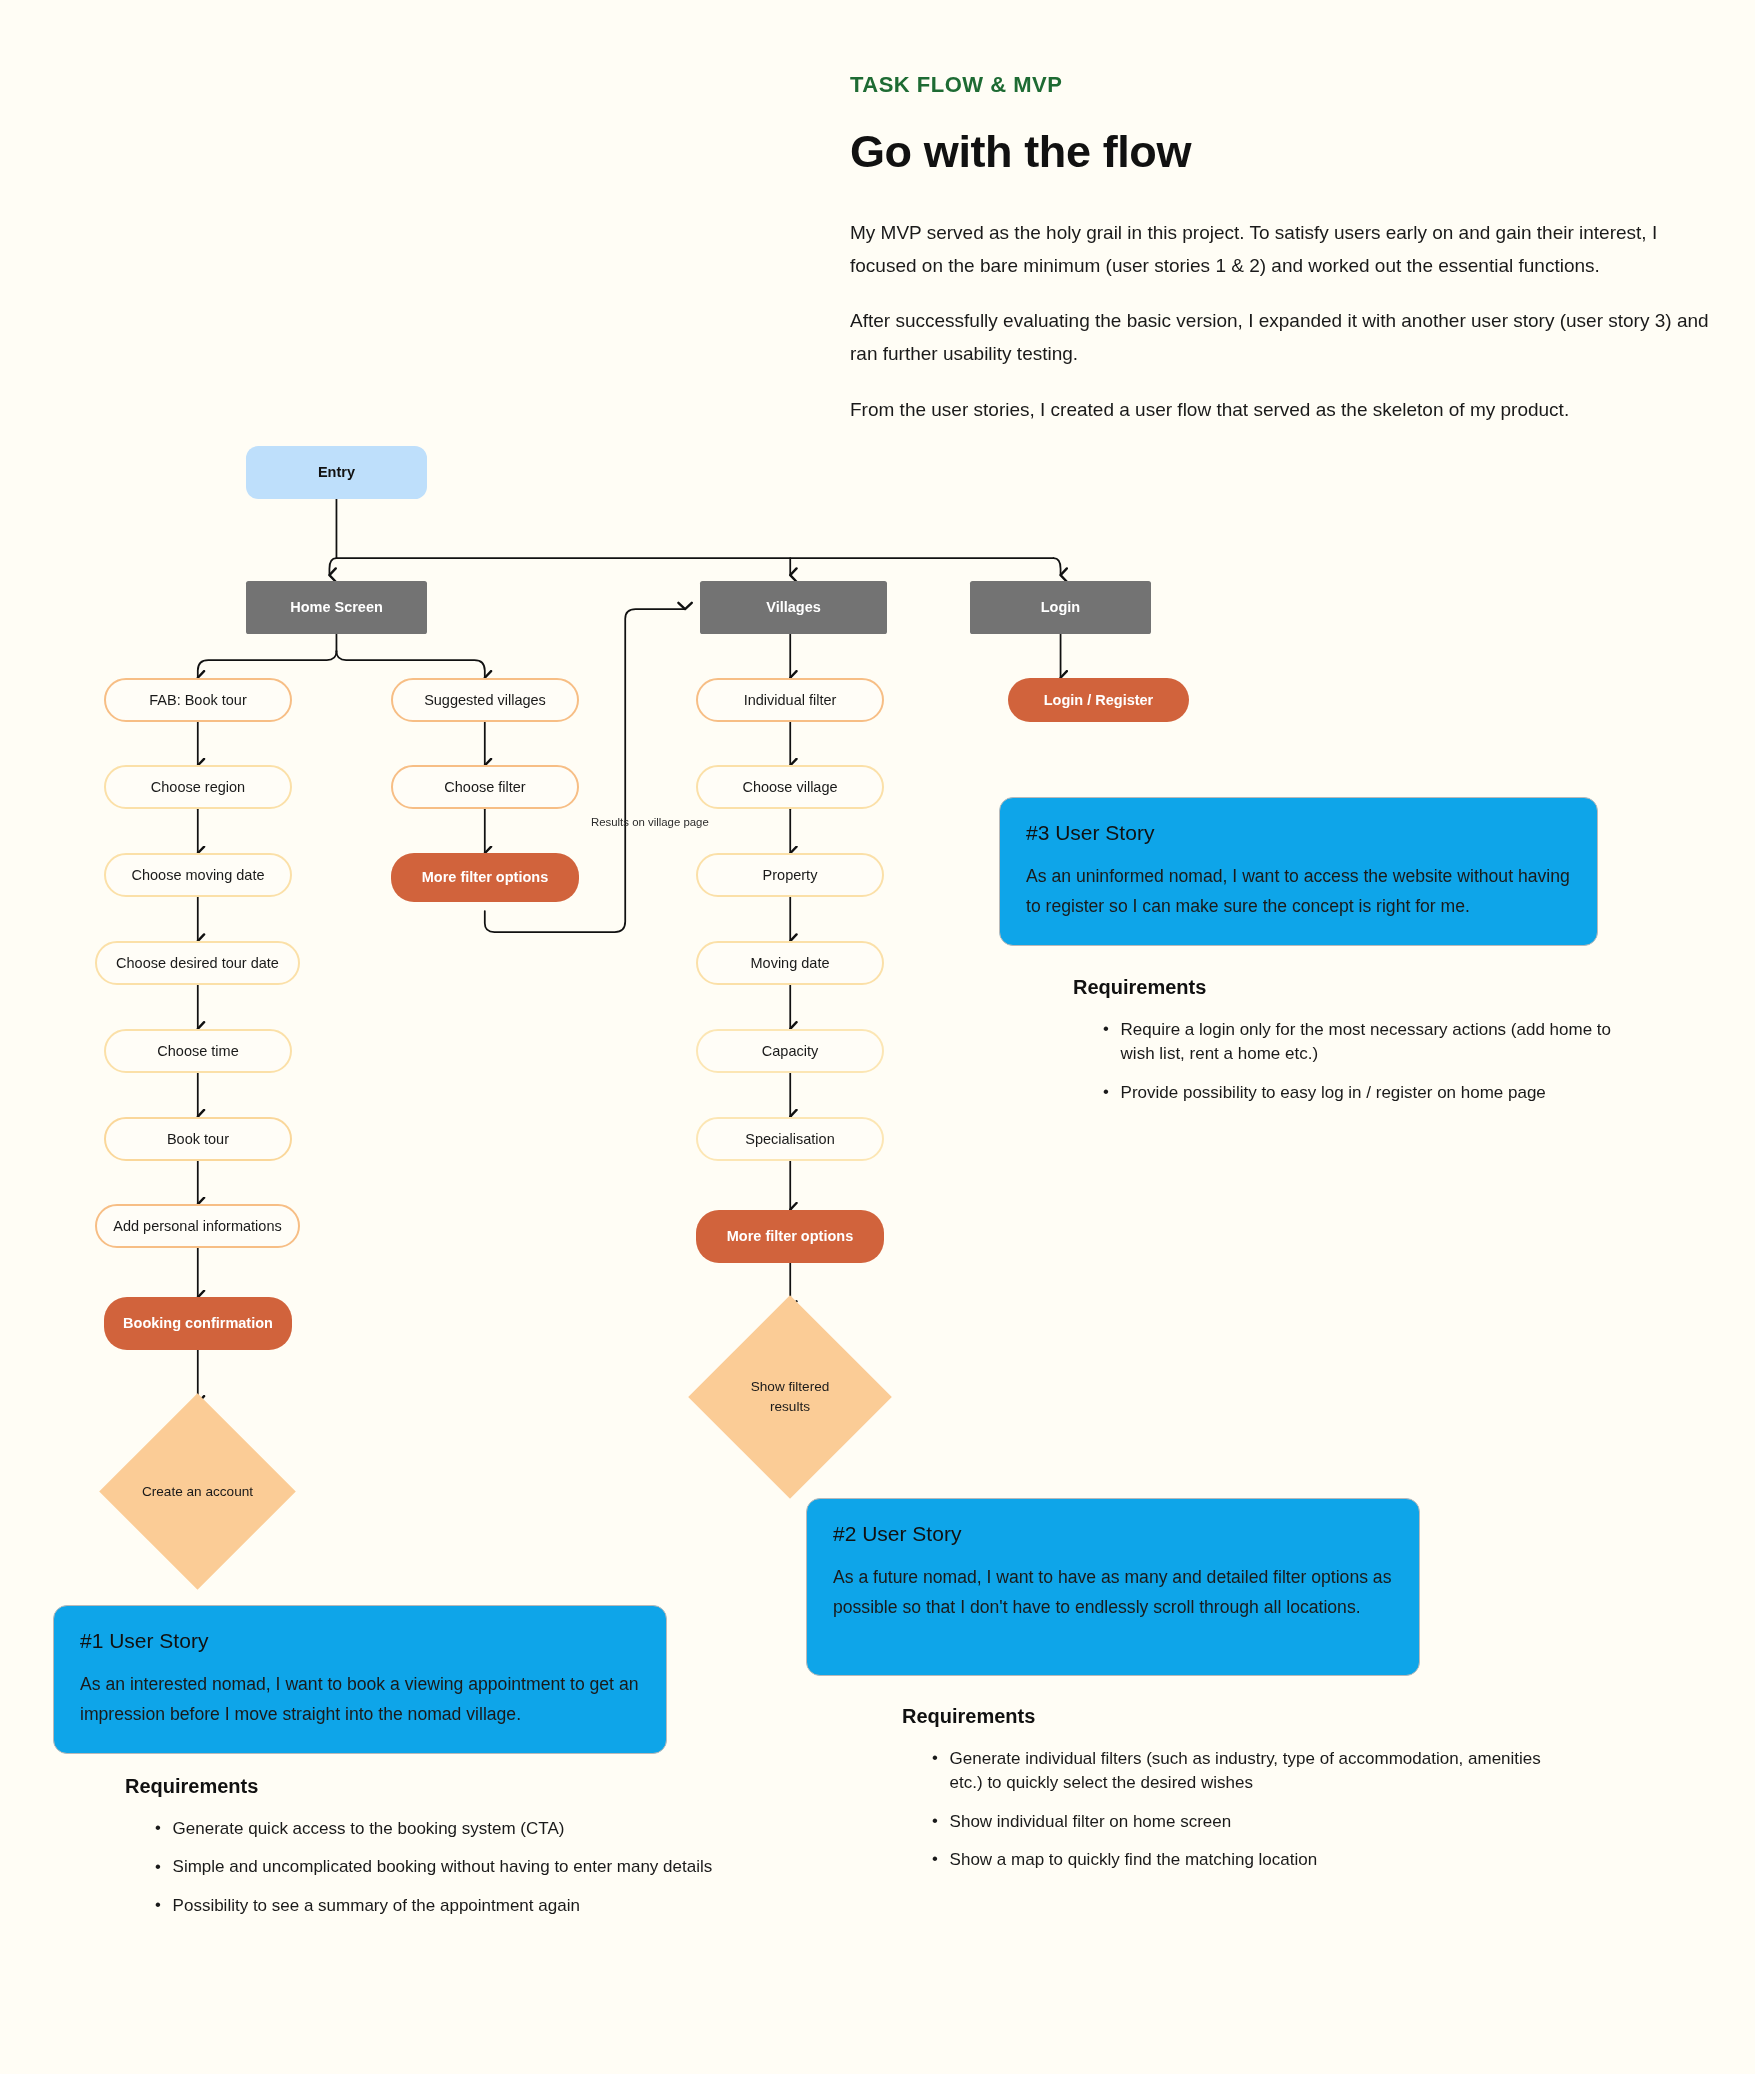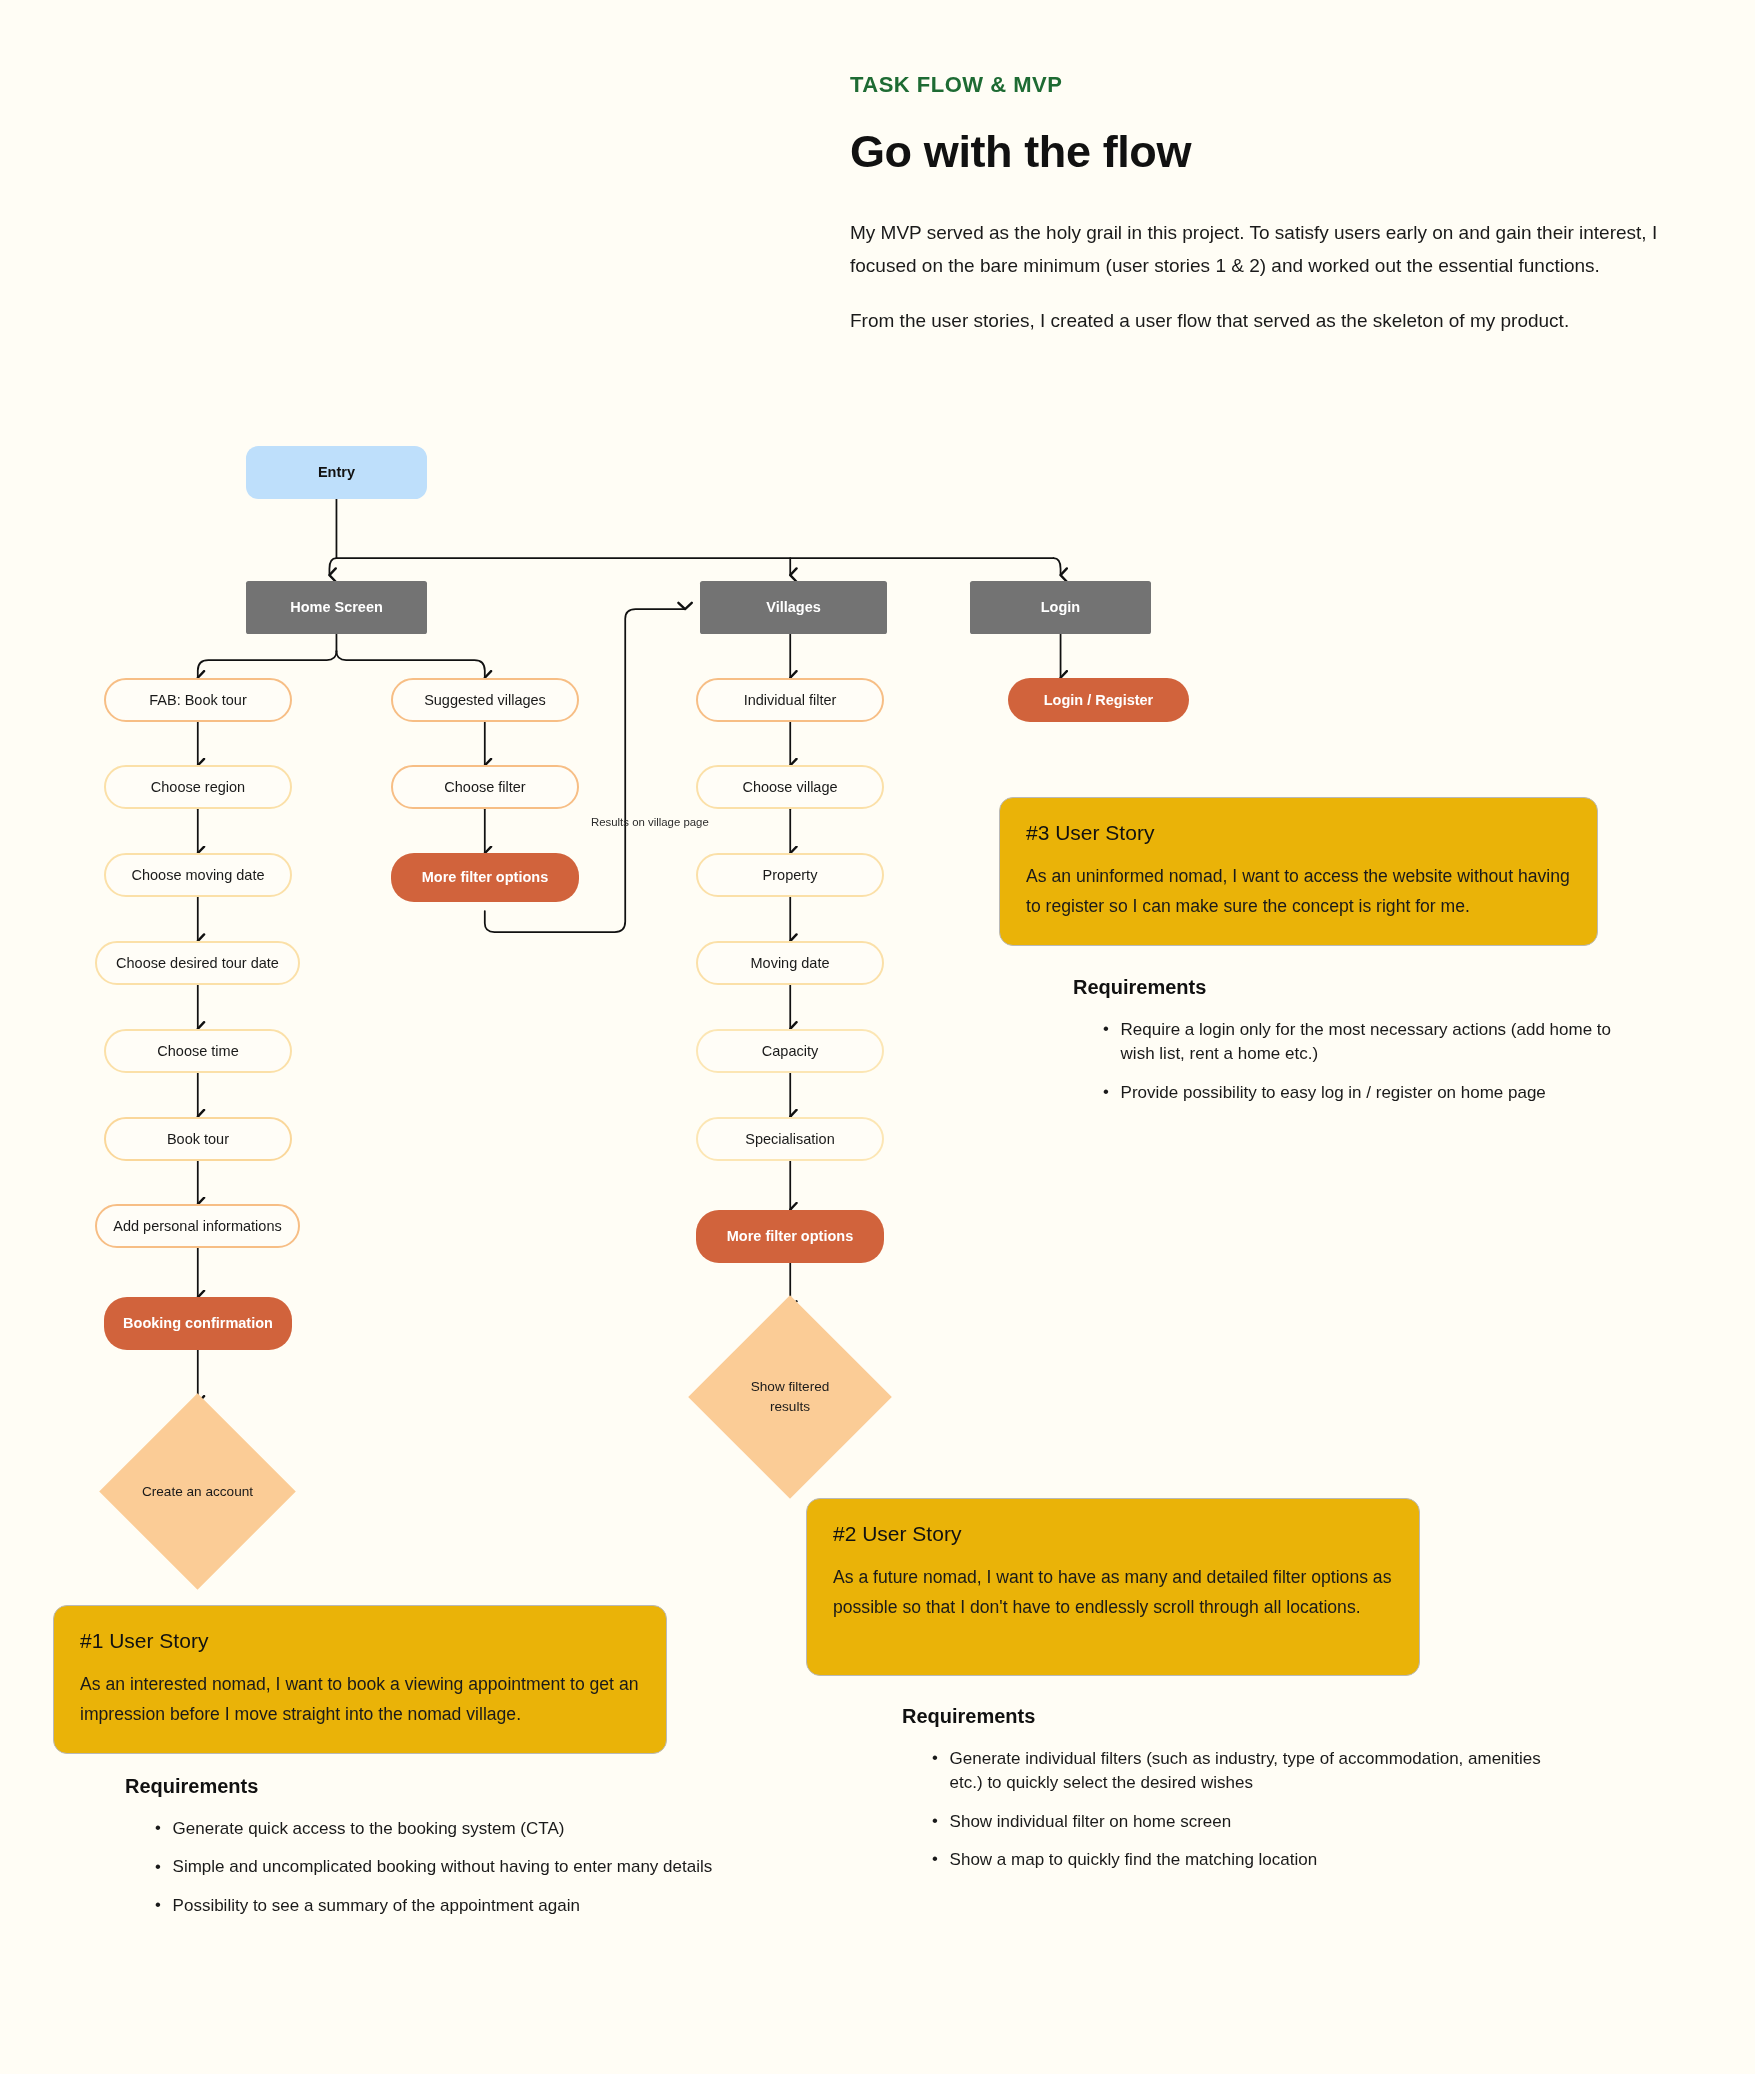--- a/index.html
+++ b/index.html
@@ -75,21 +75,21 @@
     white-space:nowrap;
   }
 
   svg.wires{position:absolute;left:0;top:0;width:1756px;height:2074px;
     pointer-events:none;}
 
   
   .story{
     position:absolute;box-sizing:border-box;
     border:1.8px solid #B9B9B9;border-radius:14px;
-    background:#eab308;padding:23px 26px 19.3px 26px;
+    background:#0ea5e9;padding:23px 26px 19.3px 26px;
   }
   .story-h{font-size:21px;margin:0 0 16px 0;color:#111;}
   .story-b{font-size:17.6px;line-height:1.72;margin:0;color:#1a1a1a;}
 
   .req{position:absolute;box-sizing:border-box;}
   .req-h{font-size:20px;font-weight:bold;margin:0 0 19.3px 0;color:#111;}
   .req ul{margin:0;padding:0 0 0 30px;list-style:none;}
   .req li{
     font-size:17px;line-height:1.42;margin:0 0 14px 0;
     position:relative;padding-left:17.6px;color:#1a1a1a;
@@ -100,20 +100,21 @@
 </style>
 </head>
 <body>
 
 <div id="stage">
 
   <div class="hdr">
     <div class="hdr-eyebrow">TASK FLOW &amp; MVP</div>
     <div class="hdr-title">Go with the flow</div>
     <p class="hdr-p">My MVP served as the holy grail in this project. To satisfy users early on and gain their interest, I focused on the bare minimum (user stories 1 &amp; 2) and worked out the essential functions.</p>
+    <p class="hdr-p">After successfully evaluating the basic version, I expanded it with another user story (user story 3) and ran further usability testing.</p>
     <p class="hdr-p">From the user stories, I created a user flow that served as the skeleton of my product.</p>
   </div>
 
   <svg class="wires" viewBox="0 0 2000 2363">
     <defs>
       <marker id="ah" markerWidth="9" markerHeight="9" refX="4.3" refY="4.4" orient="auto" markerUnits="strokeWidth">
         <path d="M0.6,0.8 L4.4,4.4 L8.2,0.8" fill="none" stroke="#111" stroke-width="1.35" stroke-linecap="round" stroke-linejoin="round"></path>
       </marker>
     </defs>
     <g fill="none" stroke="#111" stroke-width="2" stroke-linecap="round">

